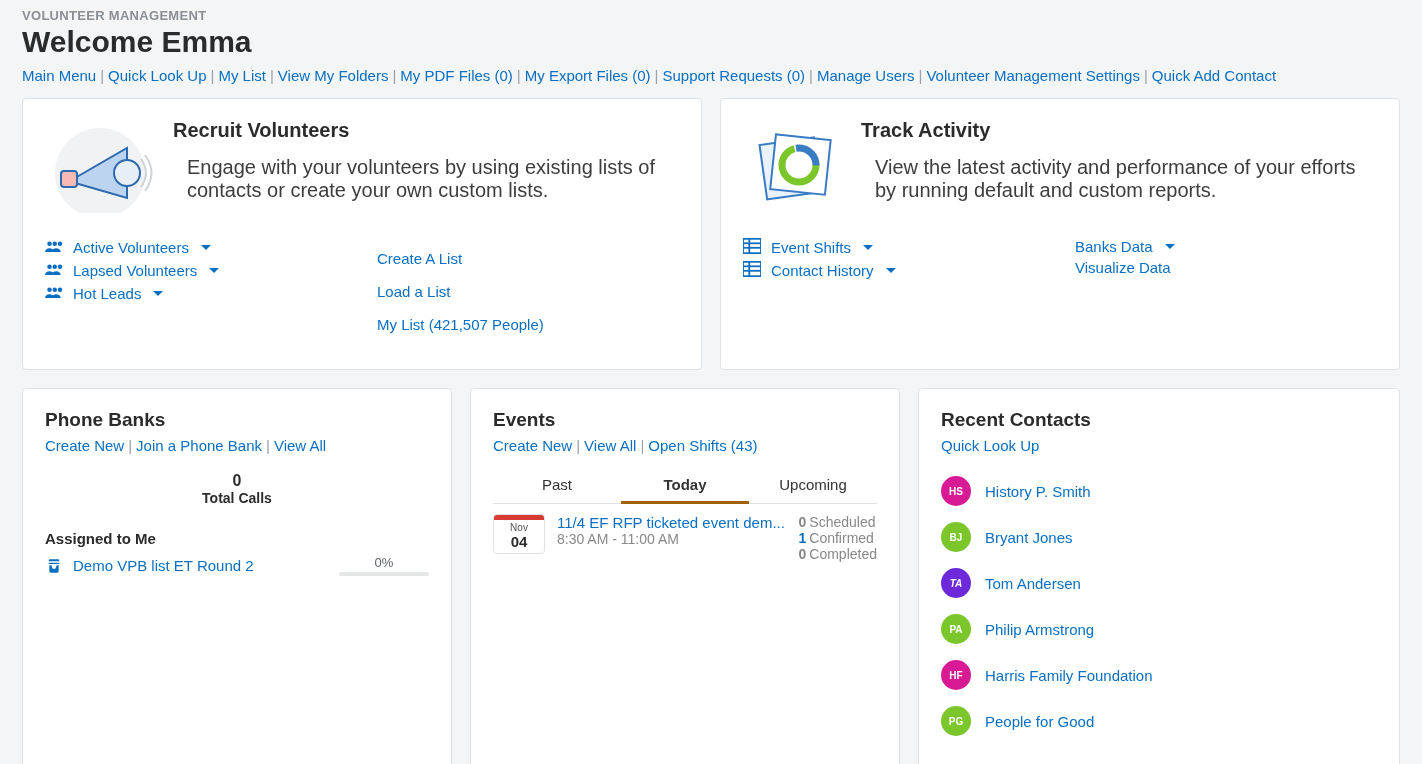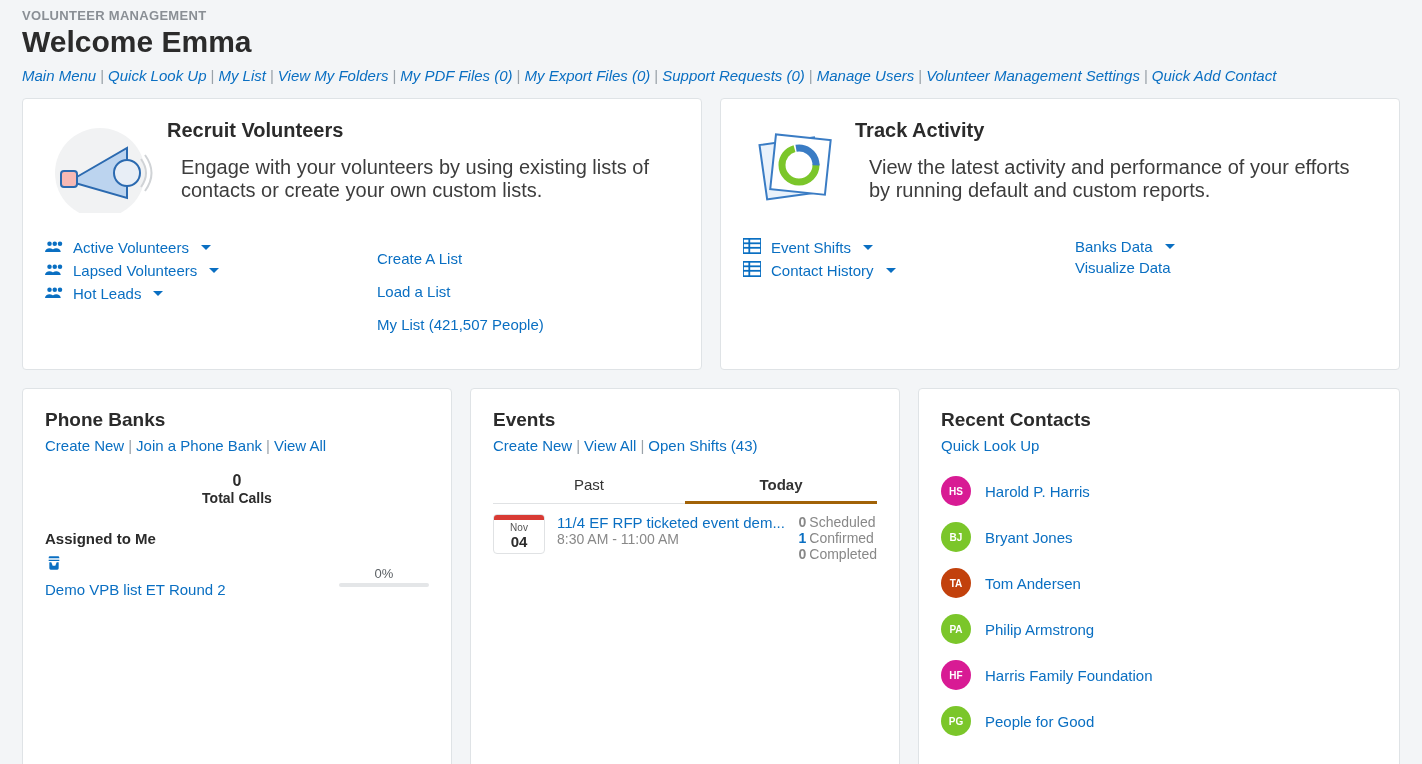--- a/index.html
+++ b/index.html
@@ -23,42 +23,41 @@
     margin: 0 0 8px 0;
   }
   .top-nav {
     font-size: 15px;
     margin-bottom: 14px;
   }
   .top-nav a {
     color: #0a6fc2;
     text-decoration: none;
     cursor: pointer;
-    font-style: italic;
   }
   .top-nav .sep {
     color: #9aa2a9;
     margin: 0 4px;
   }
   .row1 {
     display: flex;
     gap: 18px;
     margin-bottom: 18px;
   }
   .card {
     background: #fff;
     border: 1px solid #dfe3e6;
     border-radius: 4px;
     padding: 20px 22px;
   }
   .card-wide { flex: 1; }
   .card-recruit { display: flex; flex-direction: column; }
   .hero {
     display: flex;
-    gap: 12px;
+    gap: 18px;
     margin-bottom: 18px;
   }
   .hero .icon-col { width: 140px; display: flex; align-items:center; justify-content:center; }
   .hero h3 { margin: 0 0 8px 0; font-size: 20px; font-weight: 700; }
   .hero p { margin: 14px; font-size: 20px; color: #3d3d3d; }
 
   .link-cols {
     display: flex;
     gap: 30px;
   }
@@ -110,21 +109,21 @@
     margin: 18px 0 24px 0;
   }
   .calls-num { font-size: 16px; font-weight:700; }
   .calls-label { font-size: 14px; font-weight:700; }
 
   .assigned-h { font-size: 15px; font-weight: 700; margin-bottom: 8px; }
   .assigned-row {
     display:flex; align-items:center; gap:10px; justify-content:space-between;
     font-size: 15px;
   }
-  .assigned-row .name { display:flex; align-items:flex-start; gap:10px; color:#0a6fc2; cursor:pointer;flex-direction:column;}
+  .assigned-row .name { display:flex; align-items:flex-end; gap:10px; color:#0a6fc2; cursor:pointer;}
   .progress-wrap { width: 90px; text-align:center; }
   .progress-pct { font-size: 13px; color:#5a5f63; margin-bottom:2px;}
   .progress-bar { height:4px; background:#e4e6e8; border-radius:2px; }
 
   
   .tabs {
     display:flex;
     border-bottom: 1px solid #e0e2e4;
     margin-bottom: 10px;
   }
@@ -317,20 +316,21 @@
         </div>
       </div>
     </div>
 
     <div class="card card-panel col-events">
       <h3>Events</h3>
       <div class="panel-links" id="events-links"><a>Create New</a><span class="sep">|</span><a>View All</a><span class="sep">|</span><a>Open Shifts (43)</a></div>
       <div class="tabs" id="events-tabs">
           <div class="tab">Past</div>
           <div class="tab active">Today</div>
+          <div class="tab">Upcoming</div>
         </div>
       <div class="event-row">
         <div class="date-badge">
           <div class="bar"></div>
           <div class="mon">Nov</div>
           <div class="day">04</div>
         </div>
         <div class="event-main">
           <div class="event-title">11/4 EF RFP ticketed event dem...</div>
           <div class="event-time">8:30 AM - 11:00 AM</div>
@@ -344,28 +344,28 @@
     </div>
 
     <div class="card card-panel col-contacts">
       <h3>Recent Contacts</h3>
       <div class="panel-links">
         <a>Quick Look Up</a>
       </div>
       <div class="contacts-list" id="contacts-list">
           <div class="contact-row">
             <div class="avatar" style="background: rgb(216, 27, 148);">HS</div>
-            <div class="contact-name">Harold P. Harris</div>
+            <div class="contact-name">History P. Smith</div>
           </div>
           <div class="contact-row">
             <div class="avatar" style="background: rgb(123, 198, 42);">BJ</div>
             <div class="contact-name">Bryant Jones</div>
           </div>
           <div class="contact-row">
-            <div class="avatar" style="background: #c2410c;">TA</div>
+            <div class="avatar" style="background: #6d28d9; font-style: italic;">TA</div>
             <div class="contact-name">Tom Andersen</div>
           </div>
           <div class="contact-row">
             <div class="avatar" style="background: rgb(123, 198, 42);">PA</div>
             <div class="contact-name">Philip Armstrong</div>
           </div>
           <div class="contact-row">
             <div class="avatar" style="background: rgb(216, 27, 148);">HF</div>
             <div class="contact-name">Harris Family Foundation</div>
           </div>

